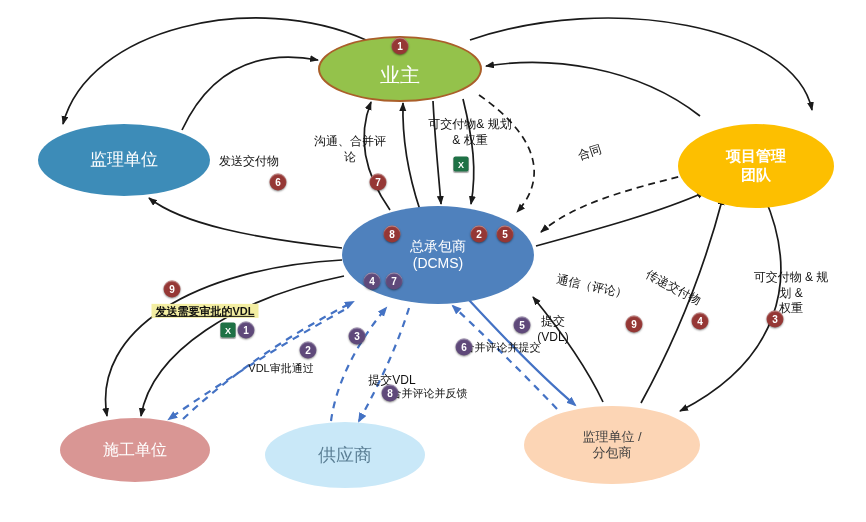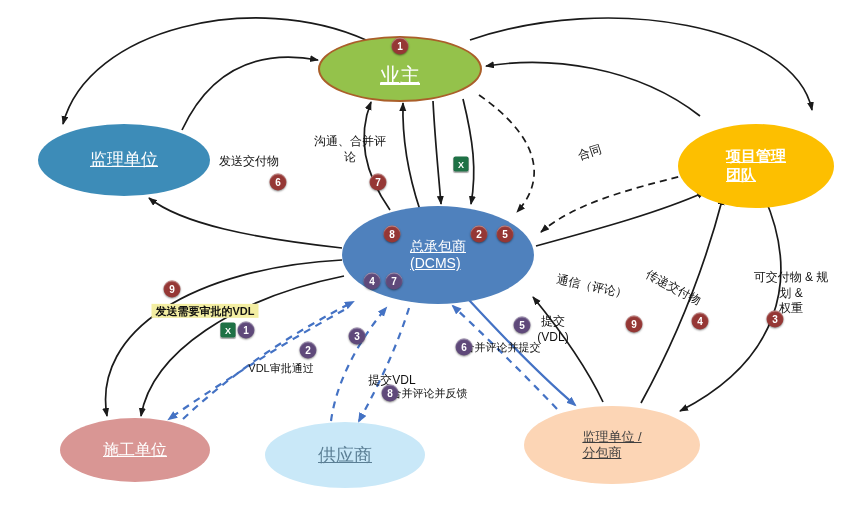--- a/index.html
+++ b/index.html
@@ -6,32 +6,32 @@
   body{font-family:"Liberation Sans","DejaVu Sans",sans-serif;}
   .stage{position:relative;width:866px;height:522px;background:#fff;overflow:hidden;}
   svg.arrows{position:absolute;left:0;top:0;width:866px;height:522px;}
   .ab{fill:none;stroke:var(--arrow-black,#1a1a1a);stroke-width:1.7;}
   .abd{fill:none;stroke:var(--arrow-black,#1a1a1a);stroke-width:1.7;stroke-dasharray:7 5;}
   .bl{fill:none;stroke:var(--arrow-blue,#4472c4);stroke-width:2.2;}
   .bld{fill:none;stroke:var(--arrow-blue,#4472c4);stroke-width:2.2;stroke-dasharray:7 6;}
   .mkb{fill:var(--arrow-black,#1a1a1a);}
   .mkl{fill:var(--arrow-blue,#4472c4);}
   .node{position:absolute;border-radius:50%;display:flex;align-items:center;justify-content:center;
-        white-space:pre-line;line-height:1.25;box-sizing:border-box;text-decoration:underline;}
+        text-align:center;white-space:pre-line;line-height:1.25;box-sizing:border-box;}
   .node-owner{left:318px;top:36px;width:164px;height:66px;background:var(--owner-fill,#94c24b);
         border:2px solid var(--owner-stroke,#aa5f2a);color:#fff;font-size:20px;padding-top:12px;}
   .node-supervisor{left:38px;top:124px;width:172px;height:72px;background:var(--supervisor-fill,#3d8cb8);color:#fff;font-size:17px;}
   .node-pm{left:678px;top:124px;width:156px;height:84px;background:var(--pm-fill,#fdbf00);color:#fff;font-size:15px;font-weight:600;}
   .node-contractor{left:342px;top:206px;width:192px;height:98px;background:var(--contractor-fill,#4f81bd);color:#fff;font-size:14px;}
   .node-construction{left:60px;top:418px;width:150px;height:64px;background:var(--construction-fill,#d99694);color:#fff;font-size:16px;}
   .node-supplier{left:265px;top:422px;width:160px;height:66px;background:var(--supplier-fill,#c9e8f8);color:#5b7f95;font-size:18px;}
   .node-design{left:524px;top:406px;width:176px;height:78px;background:var(--design-fill,#fcd5b5);color:#3f3f3f;font-size:13px;}
   .elabel{position:absolute;transform:translate(-50%,-50%);font-size:12px;color:#111;text-align:center;
         white-space:pre-line;line-height:1.3;}
-  .elabel.hl{font-size:11px;font-weight:bold;background:var(--highlight,#f3eea2);padding:0 4px;}
+  .elabel.hl{font-size:11px;font-weight:bold;background:var(--highlight,#f3eea2);padding:0 4px;text-decoration:underline;}
   .elabel.small{font-size:11px;}
   .badge{position:absolute;width:17px;height:17px;border-radius:50%;color:#fff;font-size:10px;font-weight:bold;
         display:flex;align-items:center;justify-content:center;transform:translate(-50%,-50%);
         box-shadow:inset 0 1px 1px rgba(255,255,255,.45), 0 1px 2px rgba(0,0,0,.45);}
   .badge.red{background:var(--badge-red,#953735);}
   .badge.purple{background:var(--badge-purple,#5f497a);}
   .excel{position:absolute;width:15px;height:15px;background:var(--excel-green,#1e7145);color:#fff;
         font-weight:bold;font-size:9px;display:flex;align-items:center;justify-content:center;
         border-radius:2px;transform:translate(-50%,-50%);box-shadow:0 1px 1px rgba(0,0,0,.35);}
 </style>
@@ -96,20 +96,22 @@
     <span>供应商</span>
   </div>
   <div class="node node-design">
     <span>监理单位 /
 分包商</span>
   </div>
 
   <div class="elabel" style="left:249px;top:162px;">发送交付物</div>
   <div class="elabel" style="left:350px;top:150px;">沟通、合并评
 论</div>
+  <div class="elabel" style="left:470px;top:133px;">可交付物&amp; 规划
+&amp; 权重</div>
   <div class="elabel" style="left:590px;top:153px;transform:translate(-50%,-50%) rotate(-18deg);">合同</div>
   <div class="elabel" style="left:592px;top:287px;transform:translate(-50%,-50%) rotate(12deg);">通信（评论）</div>
   <div class="elabel" style="left:673px;top:288px;transform:translate(-50%,-50%) rotate(28deg);">传递交付物</div>
   <div class="elabel" style="left:791px;top:293px;">可交付物 &amp; 规划 &amp;
 权重</div>
   <div class="elabel hl" style="left:205px;top:311px;">发送需要审批的VDL</div>
   <div class="elabel small" style="left:281px;top:368px;">VDL审批通过</div>
   <div class="elabel" style="left:392px;top:336px;margin-top:45px;">提交VDL</div>
   <div class="elabel small" style="left:502px;top:347px;">合并评论并提交</div>
   <div class="elabel" style="left:553px;top:330px;">提交

